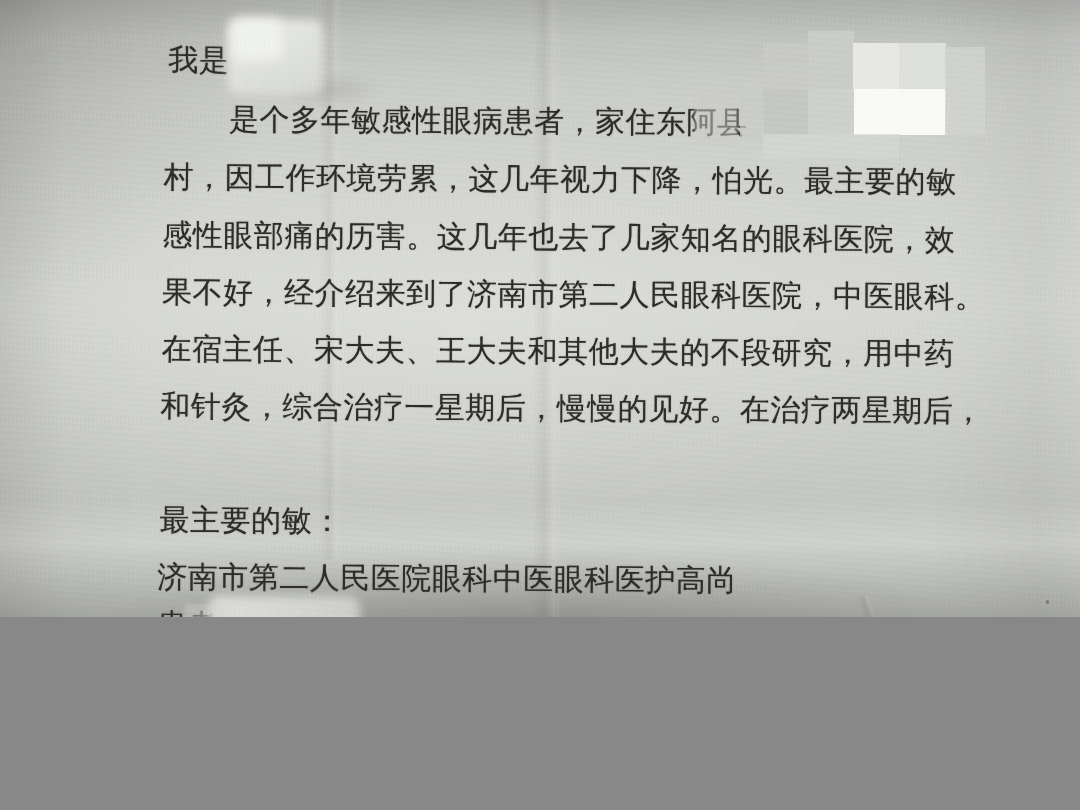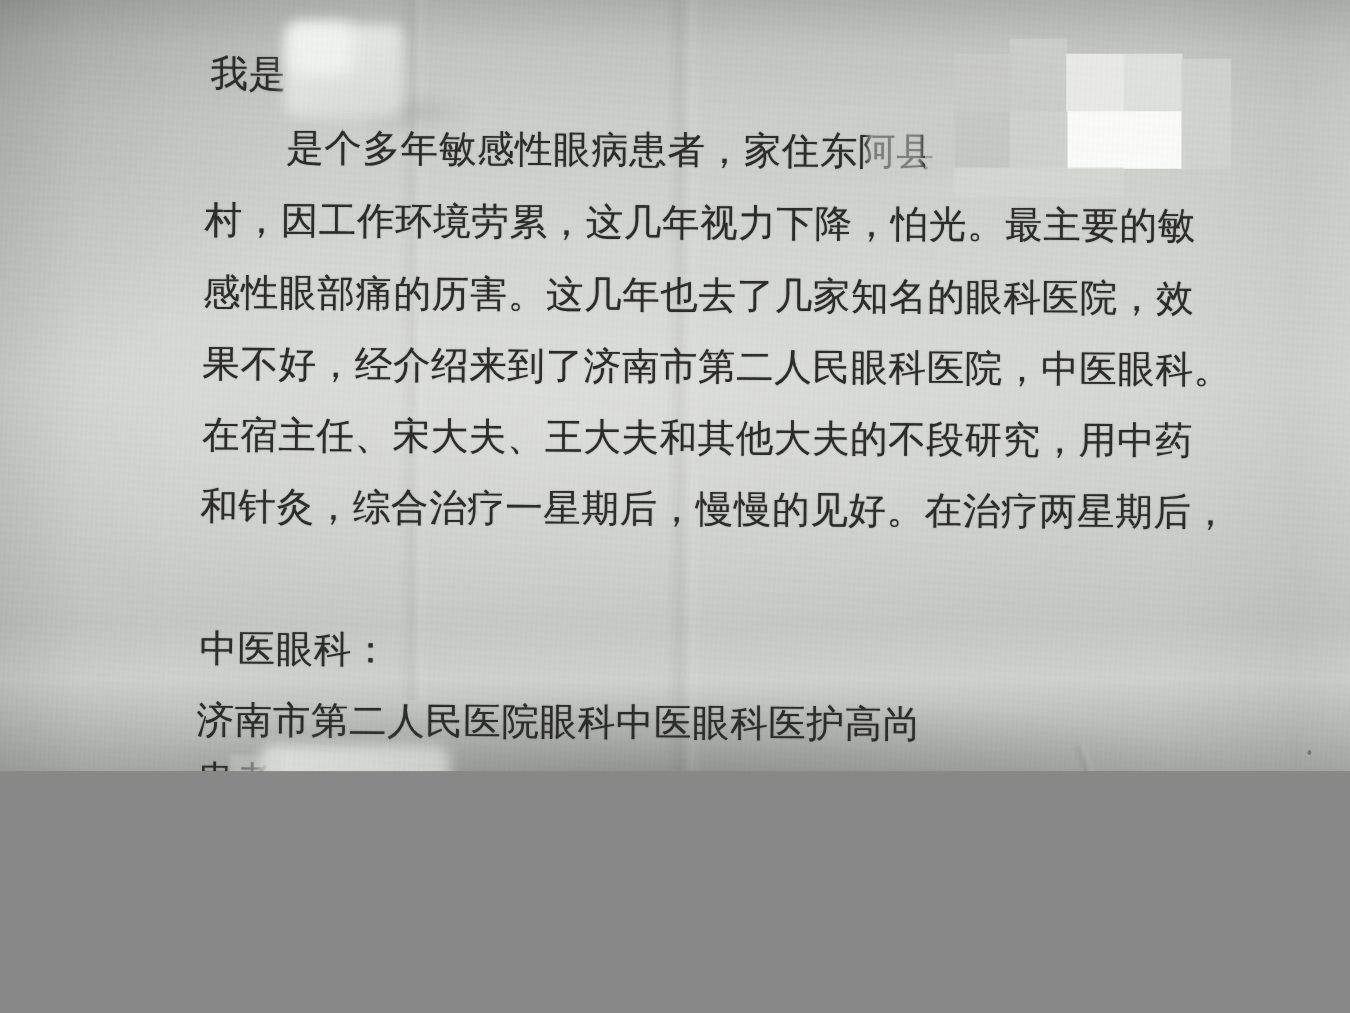--- a/index.html
+++ b/index.html
@@ -103,21 +103,21 @@
   <div class="speck"></div>
 
   <div class="text-layer">
     <div class="line l-salutation">我是</div>
     <div class="line l-b0">是个多年敏感性眼病患者，家住东阿县</div>
     <div class="line l-b1">村，因工作环境劳累，这几年视力下降，怕光。最主要的敏</div>
     <div class="line l-b2">感性眼部痛的历害。这几年也去了几家知名的眼科医院，效</div>
     <div class="line l-b3">果不好，经介绍来到了济南市第二人民眼科医院，中医眼科。</div>
     <div class="line l-b4">在宿主任、宋大夫、王大夫和其他大夫的不段研究，用中药</div>
     <div class="line l-b5">和针灸，综合治疗一星期后，慢慢的见好。在治疗两星期后，</div>
-    <div class="line l-closing">中医眼科：</div>
+    <div class="line l-closing">最主要的敏：</div>
     <div class="line l-hospital">济南市第二人民医院眼科中医眼科医护高尚</div>
     <div class="line l-patient">患者</div>
     <div class="line l-date">2026 年</div>
   </div>
 
   <div class="redact blur-name"></div>
   <div class="redact blur-name-hi"></div>
 
   <div class="redact m-addr">
     <div class="mt t1"></div>

